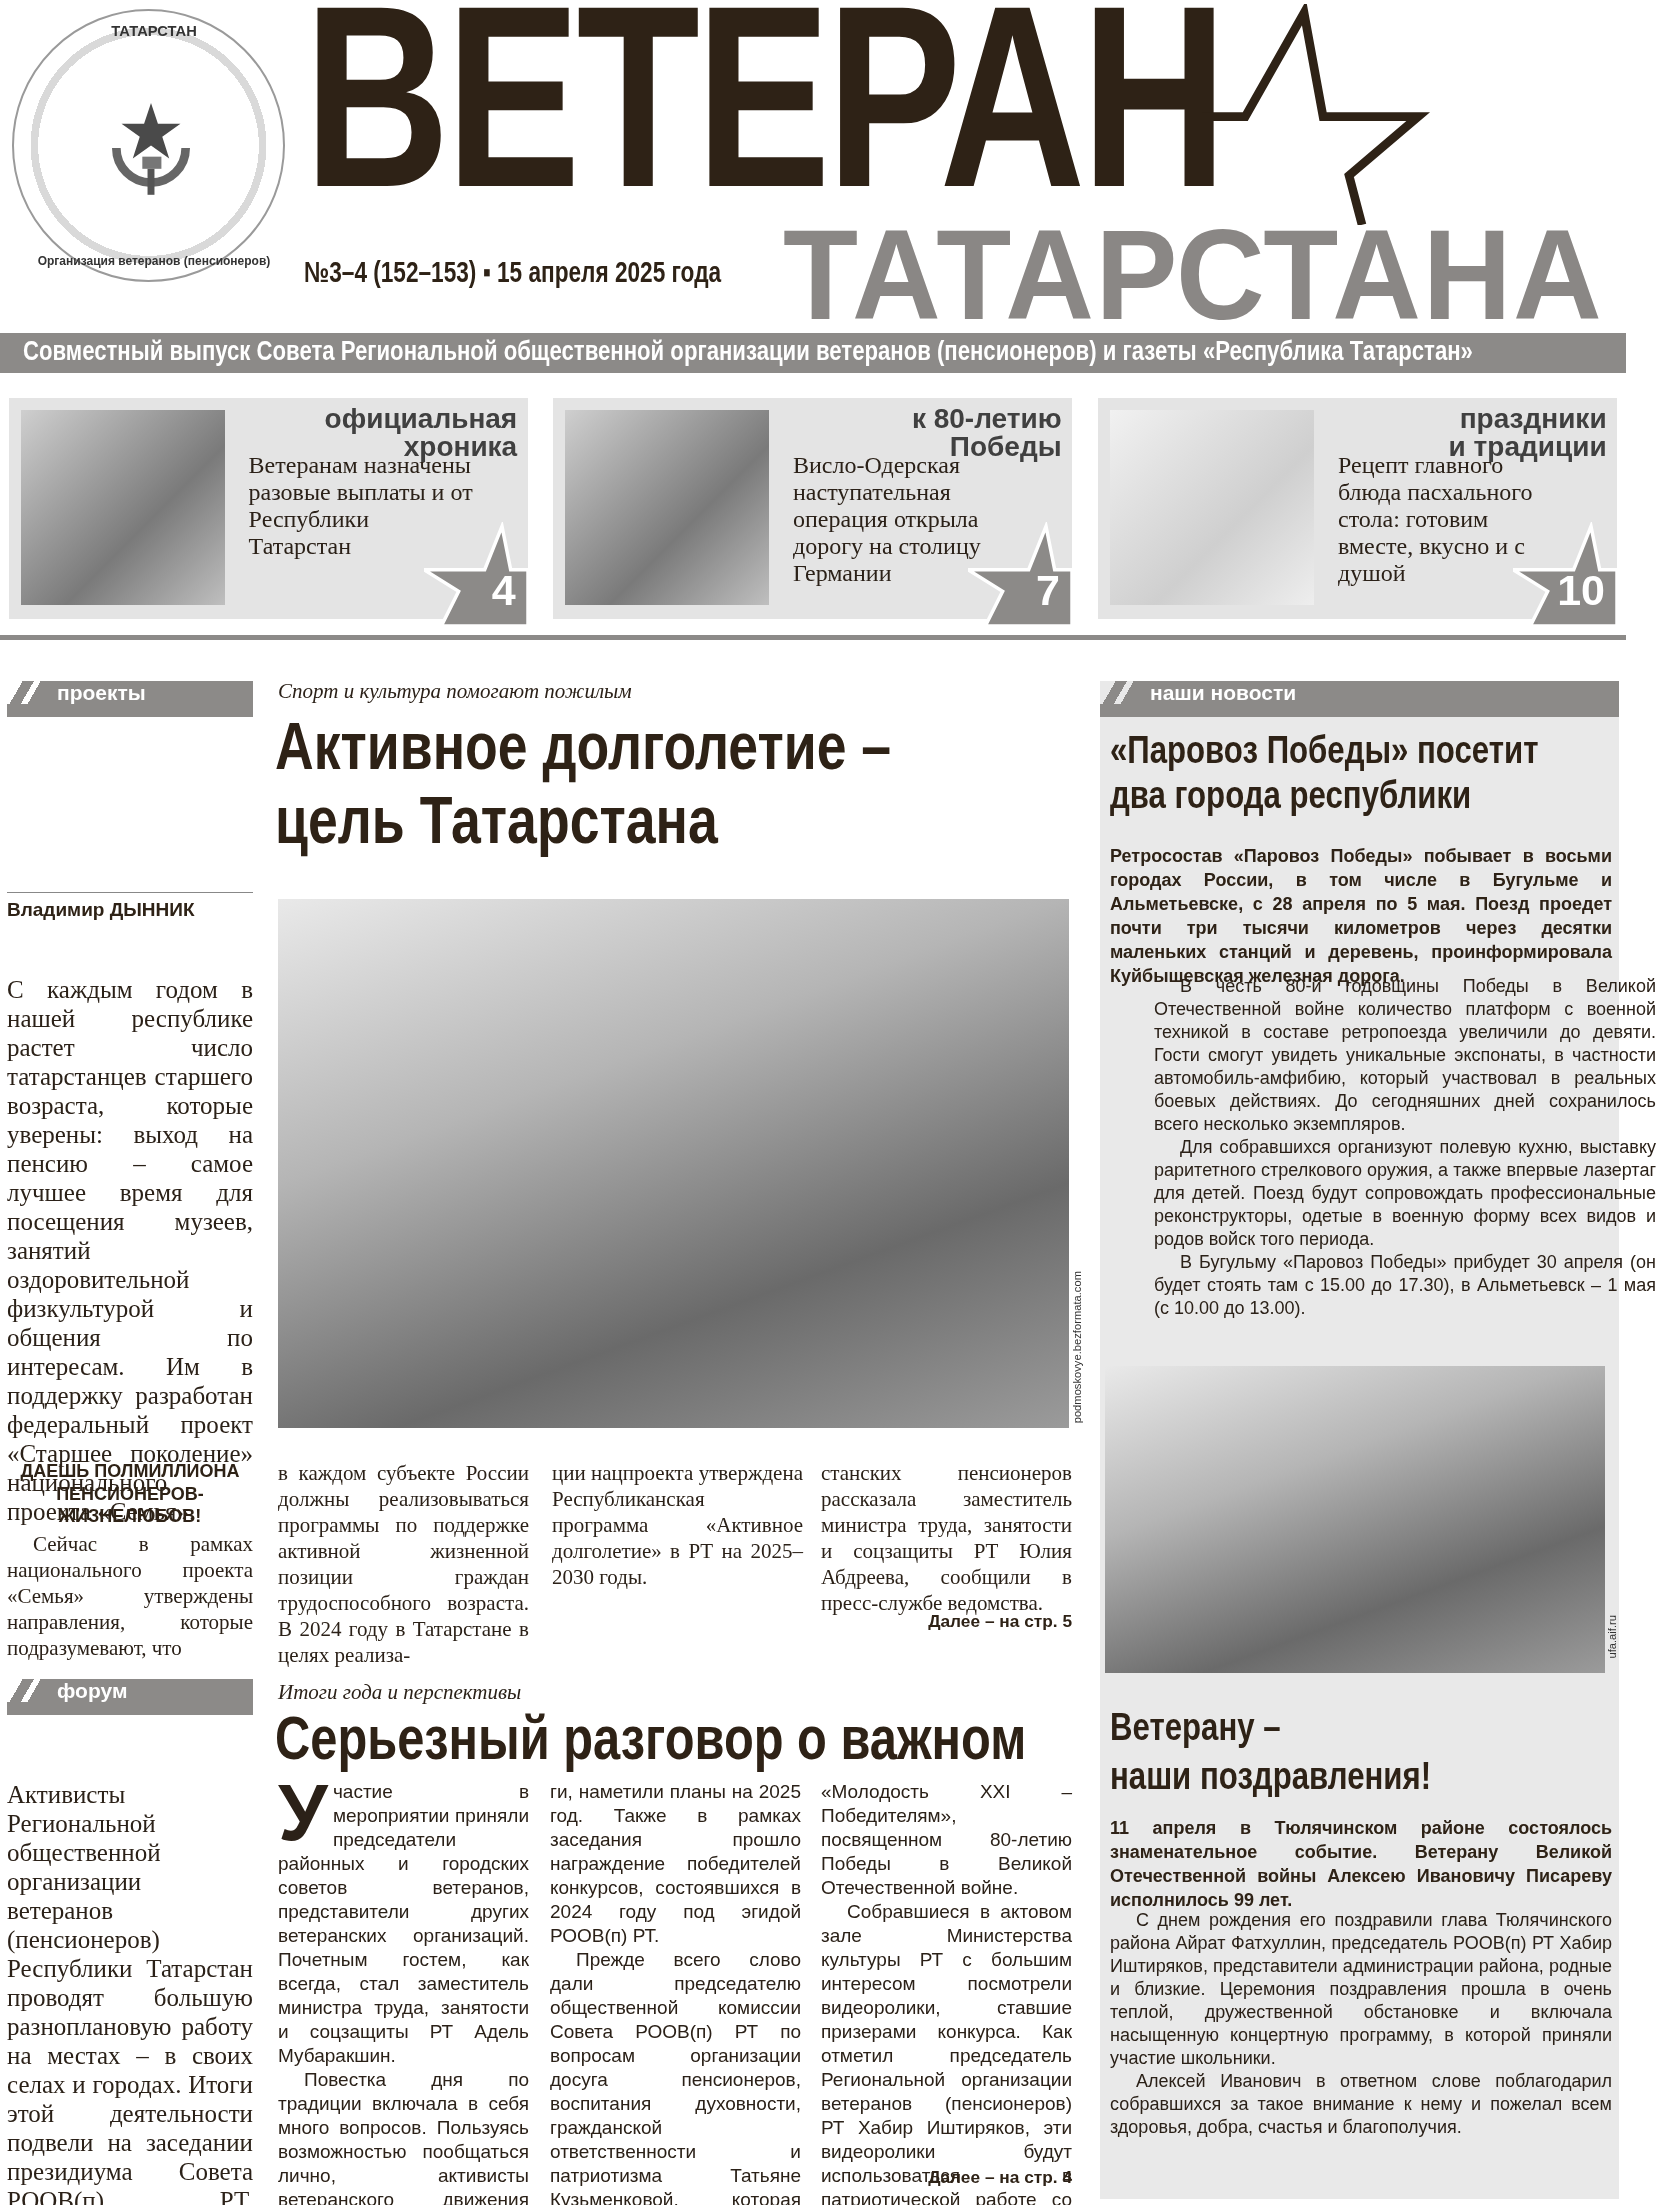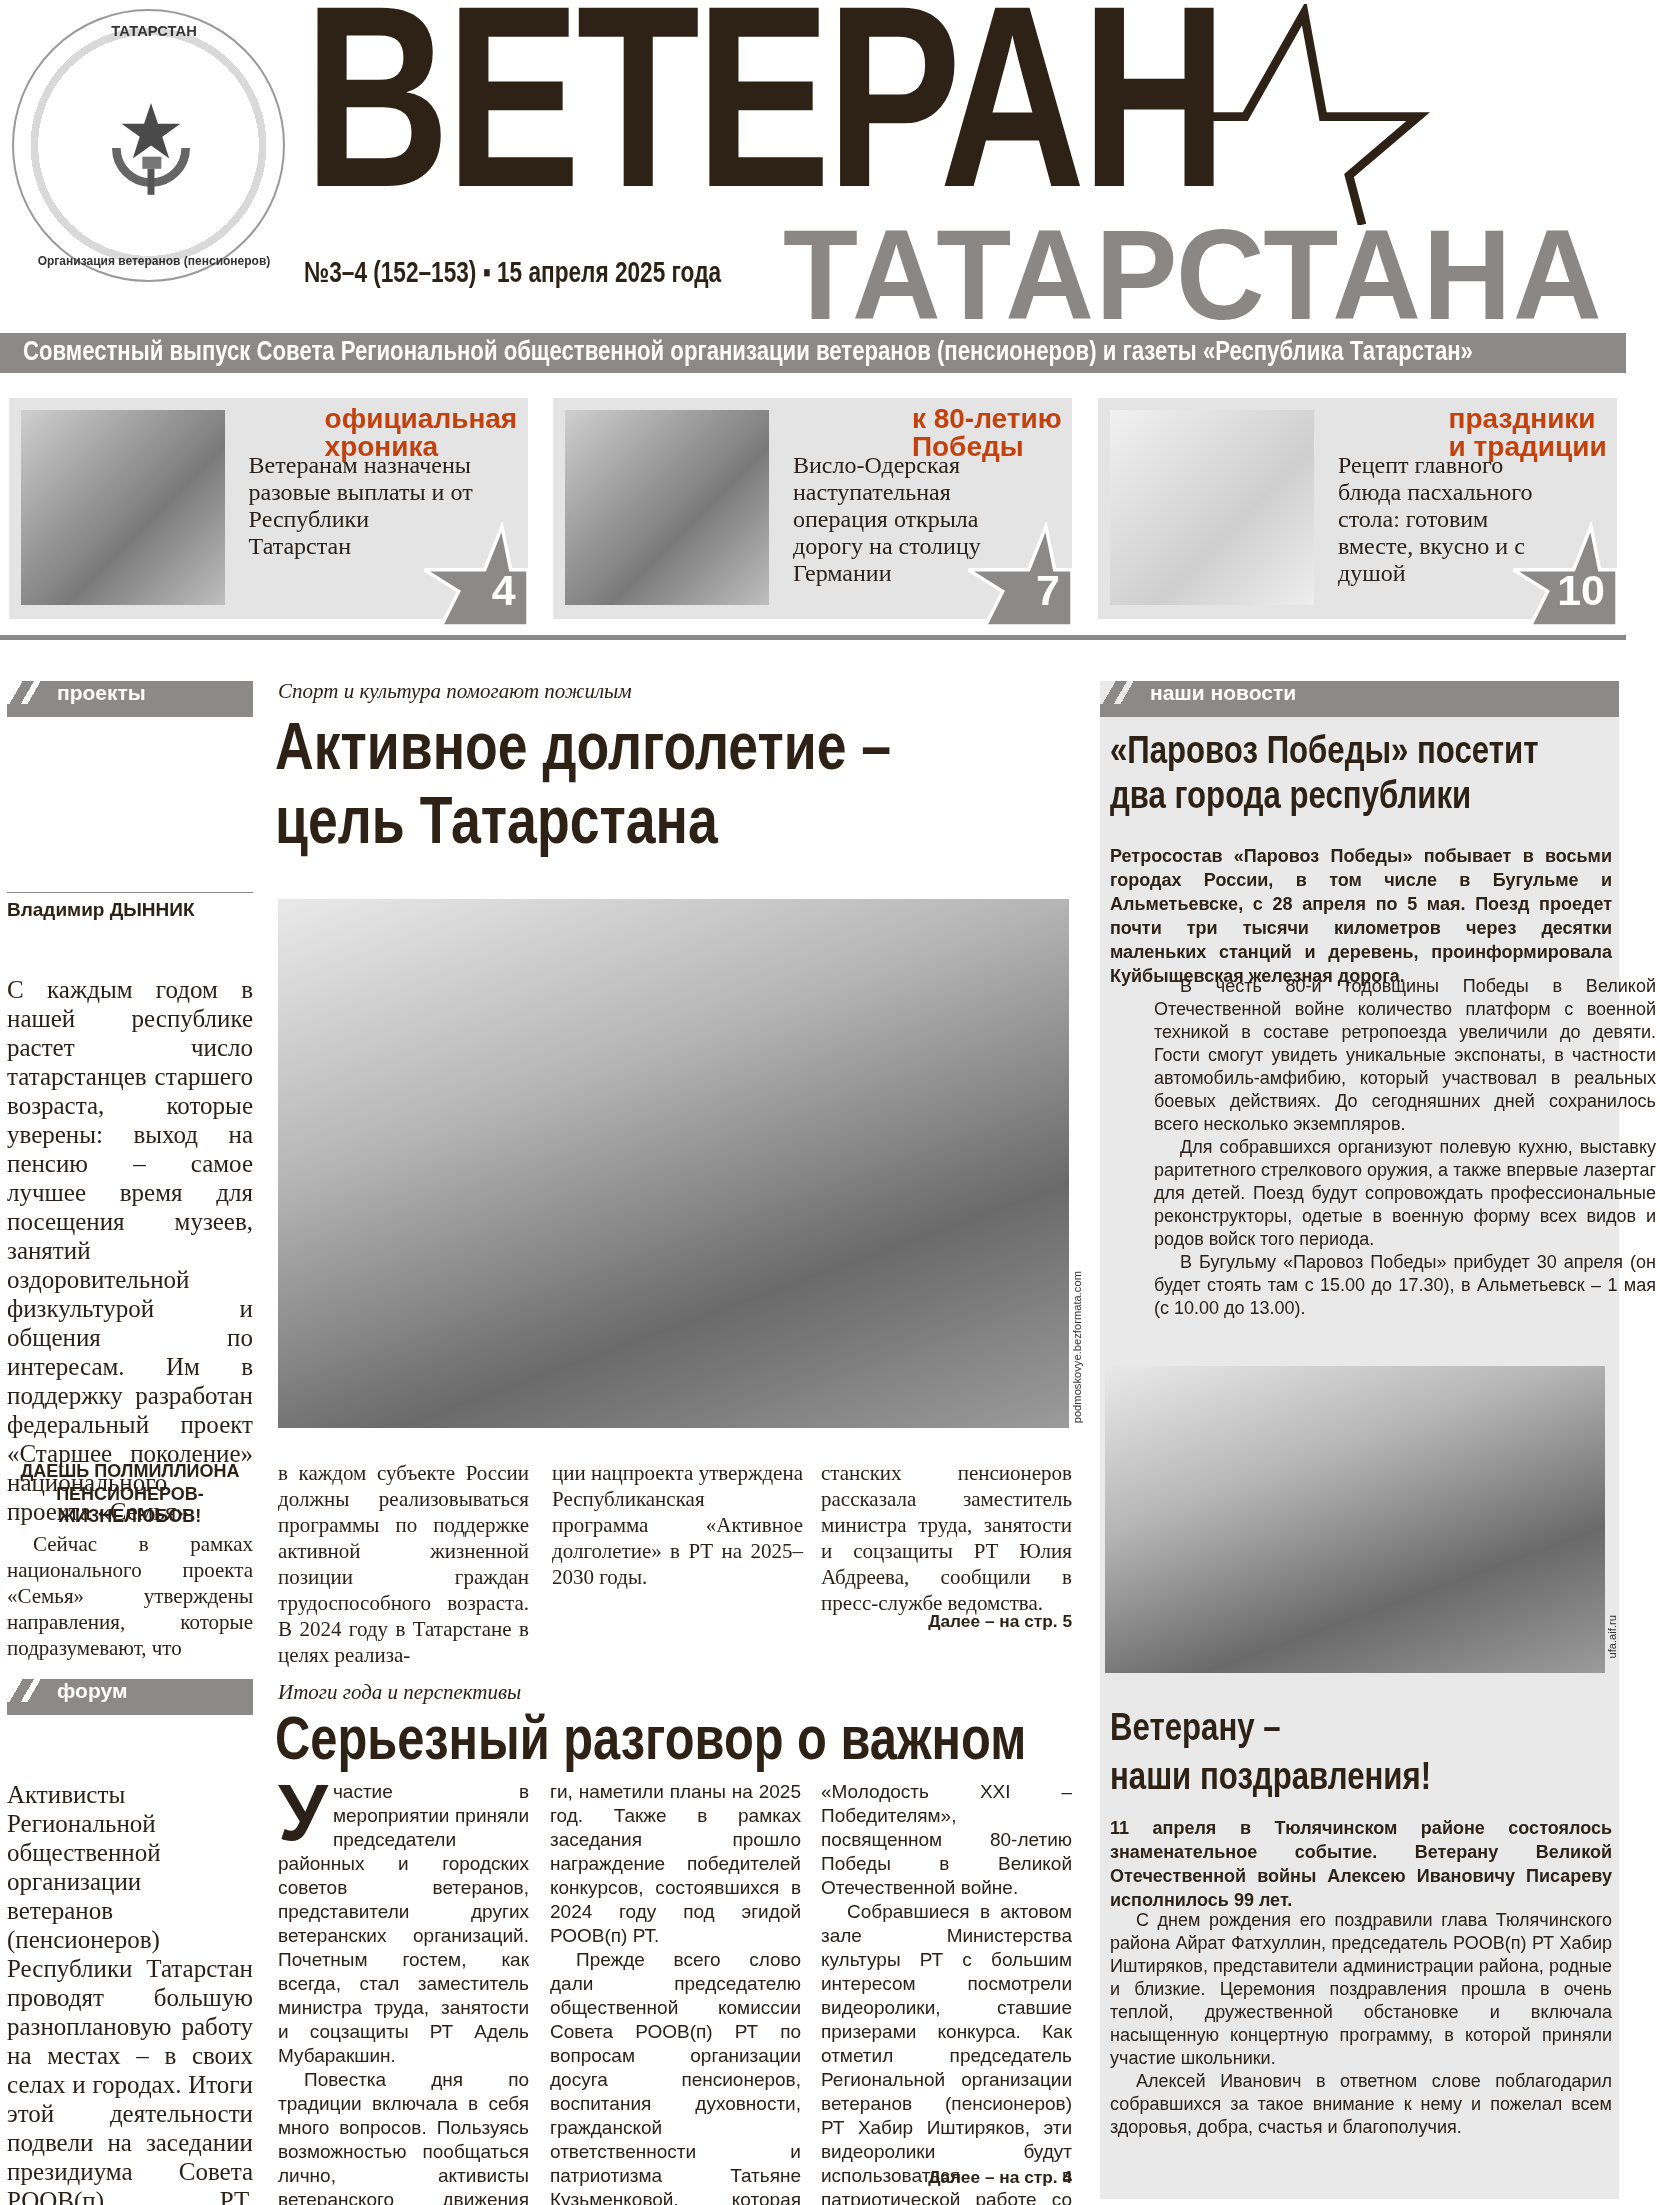--- a/index.html
+++ b/index.html
@@ -20,21 +20,21 @@
   #issue { left: 304px; top: 258px; font: bold 29px/1 "Liberation Sans", sans-serif; color: #2e2216;
            transform: scaleX(0.78); transform-origin: left top; white-space: nowrap; }
   #star-outline { left: 1202px; top: 4.3px; width: 346px; height: 221px; }
   #subtitle-bar { left: 0; top: 333px; width: 1626px; height: 40px; background: #8c8a88; }
   #subtitle-bar span { display:block; padding: 5.2px 0 0 28px; font: bold 27px/1 "Liberation Sans", sans-serif; color: #fff;
                        transform: scaleX(0.82); transform-origin: left top; white-space: nowrap; }
 
   
   .teaser { top: 398px; width: 519px; height: 221px; background: #e4e4e4; }
   .teaser .photo { position:absolute; left:12px; top:12px; width:204px; height:195px; background: linear-gradient(135deg,#cfcfcf,#7a7a7a 60%,#bfbfbf); }
-  .teaser .rubric { position:absolute; right:10.4px; top:7px; font: bold 28px/1 "Liberation Sans", sans-serif; color:#c2410c; }
+  .teaser .rubric { position:absolute; right:10.4px; top:7px; text-align:right; font: bold 28px/1 "Liberation Sans", sans-serif; color:#404040; }
   .teaser .headline { position:absolute; left:240px; top:54px; width:225px; font: 24px/27px "Liberation Serif", serif; color:#2b2118; }
   .teaser .pg-star { position:absolute; right:0; bottom:-7px; width:104px; height:104px; }
   .teaser .pg-num { position:absolute; right:12px; bottom:7px; font: bold 43px/1 "Liberation Sans", sans-serif; color:#fff; }
   #rule-top { left: 0; top: 635px; width: 1626px; height: 5.2px; background: #8c8a88; }
 
   
   .label-bar { height: 36px; background: #8c8a88; overflow:hidden; }
   .label-bar .slash { position:absolute; left:0; top:0; width:43px; height:22.5px;
                       background: linear-gradient(120deg, #fff 0 28%, #8c8a88 28% 48%, #fff 48% 60%, #8c8a88 60%); }
   .label-bar span { position:absolute; left:50px; top:0.9px; font: bold 21px/1 "Liberation Sans", sans-serif; color:#fff; }

